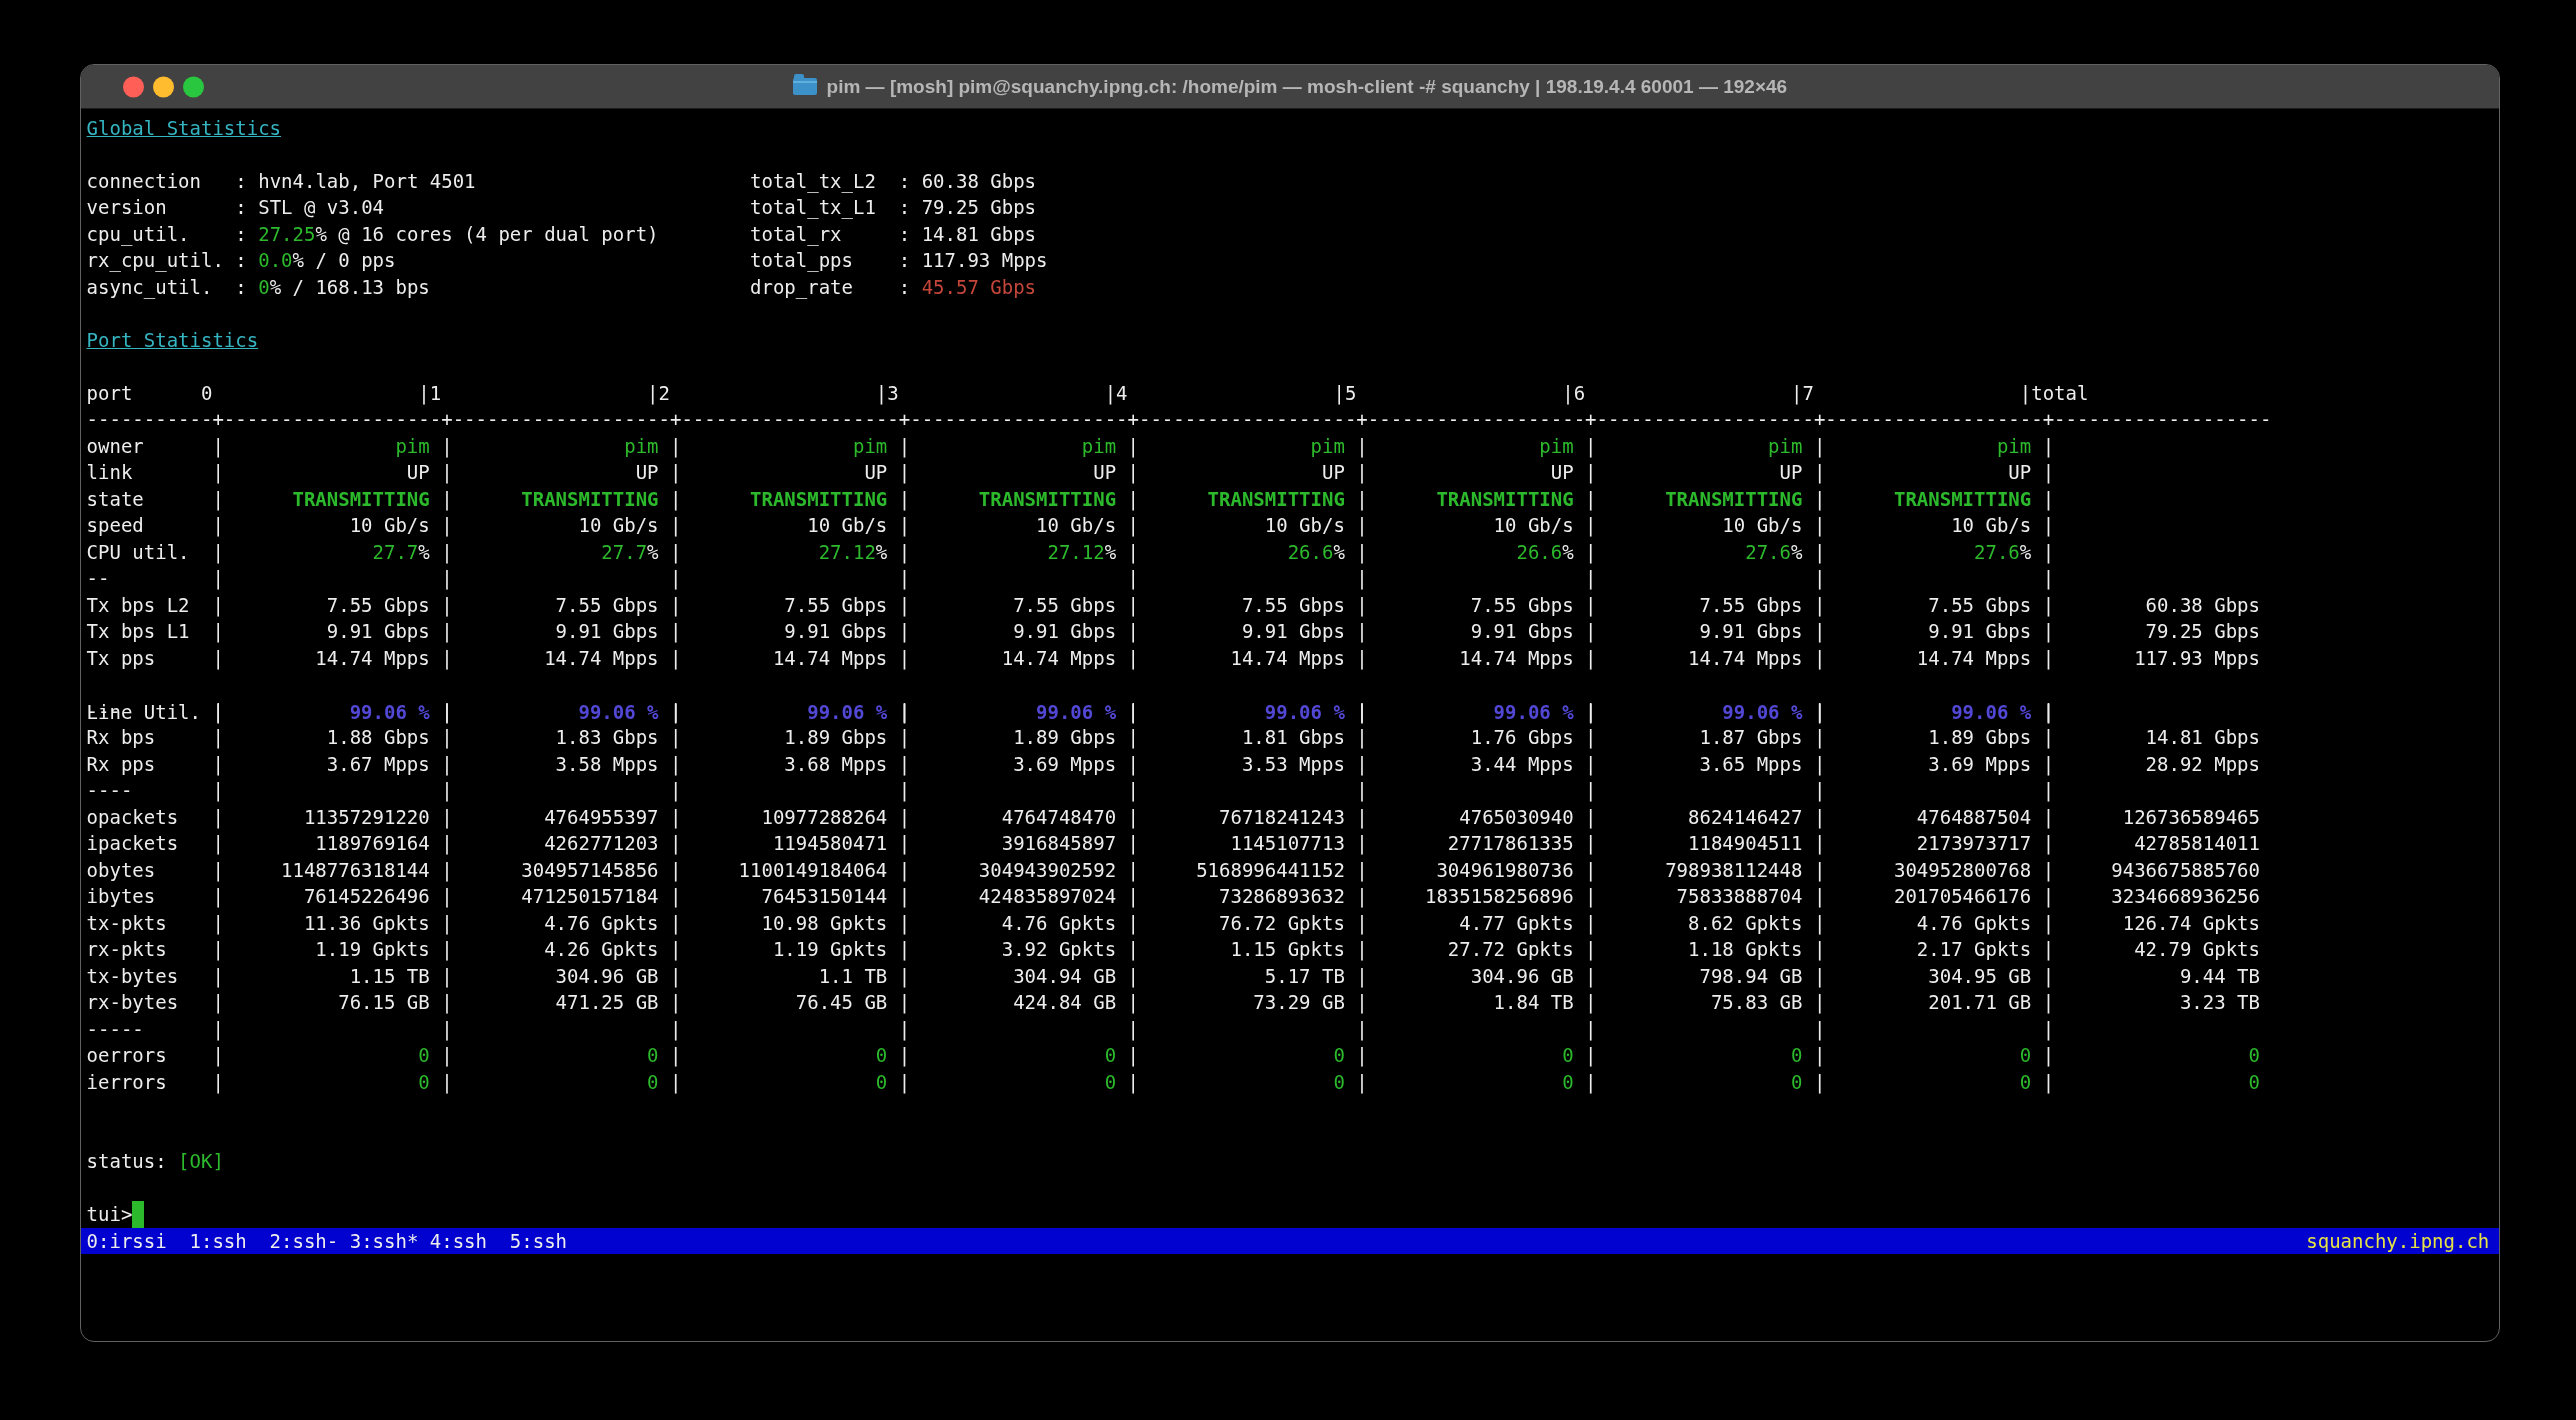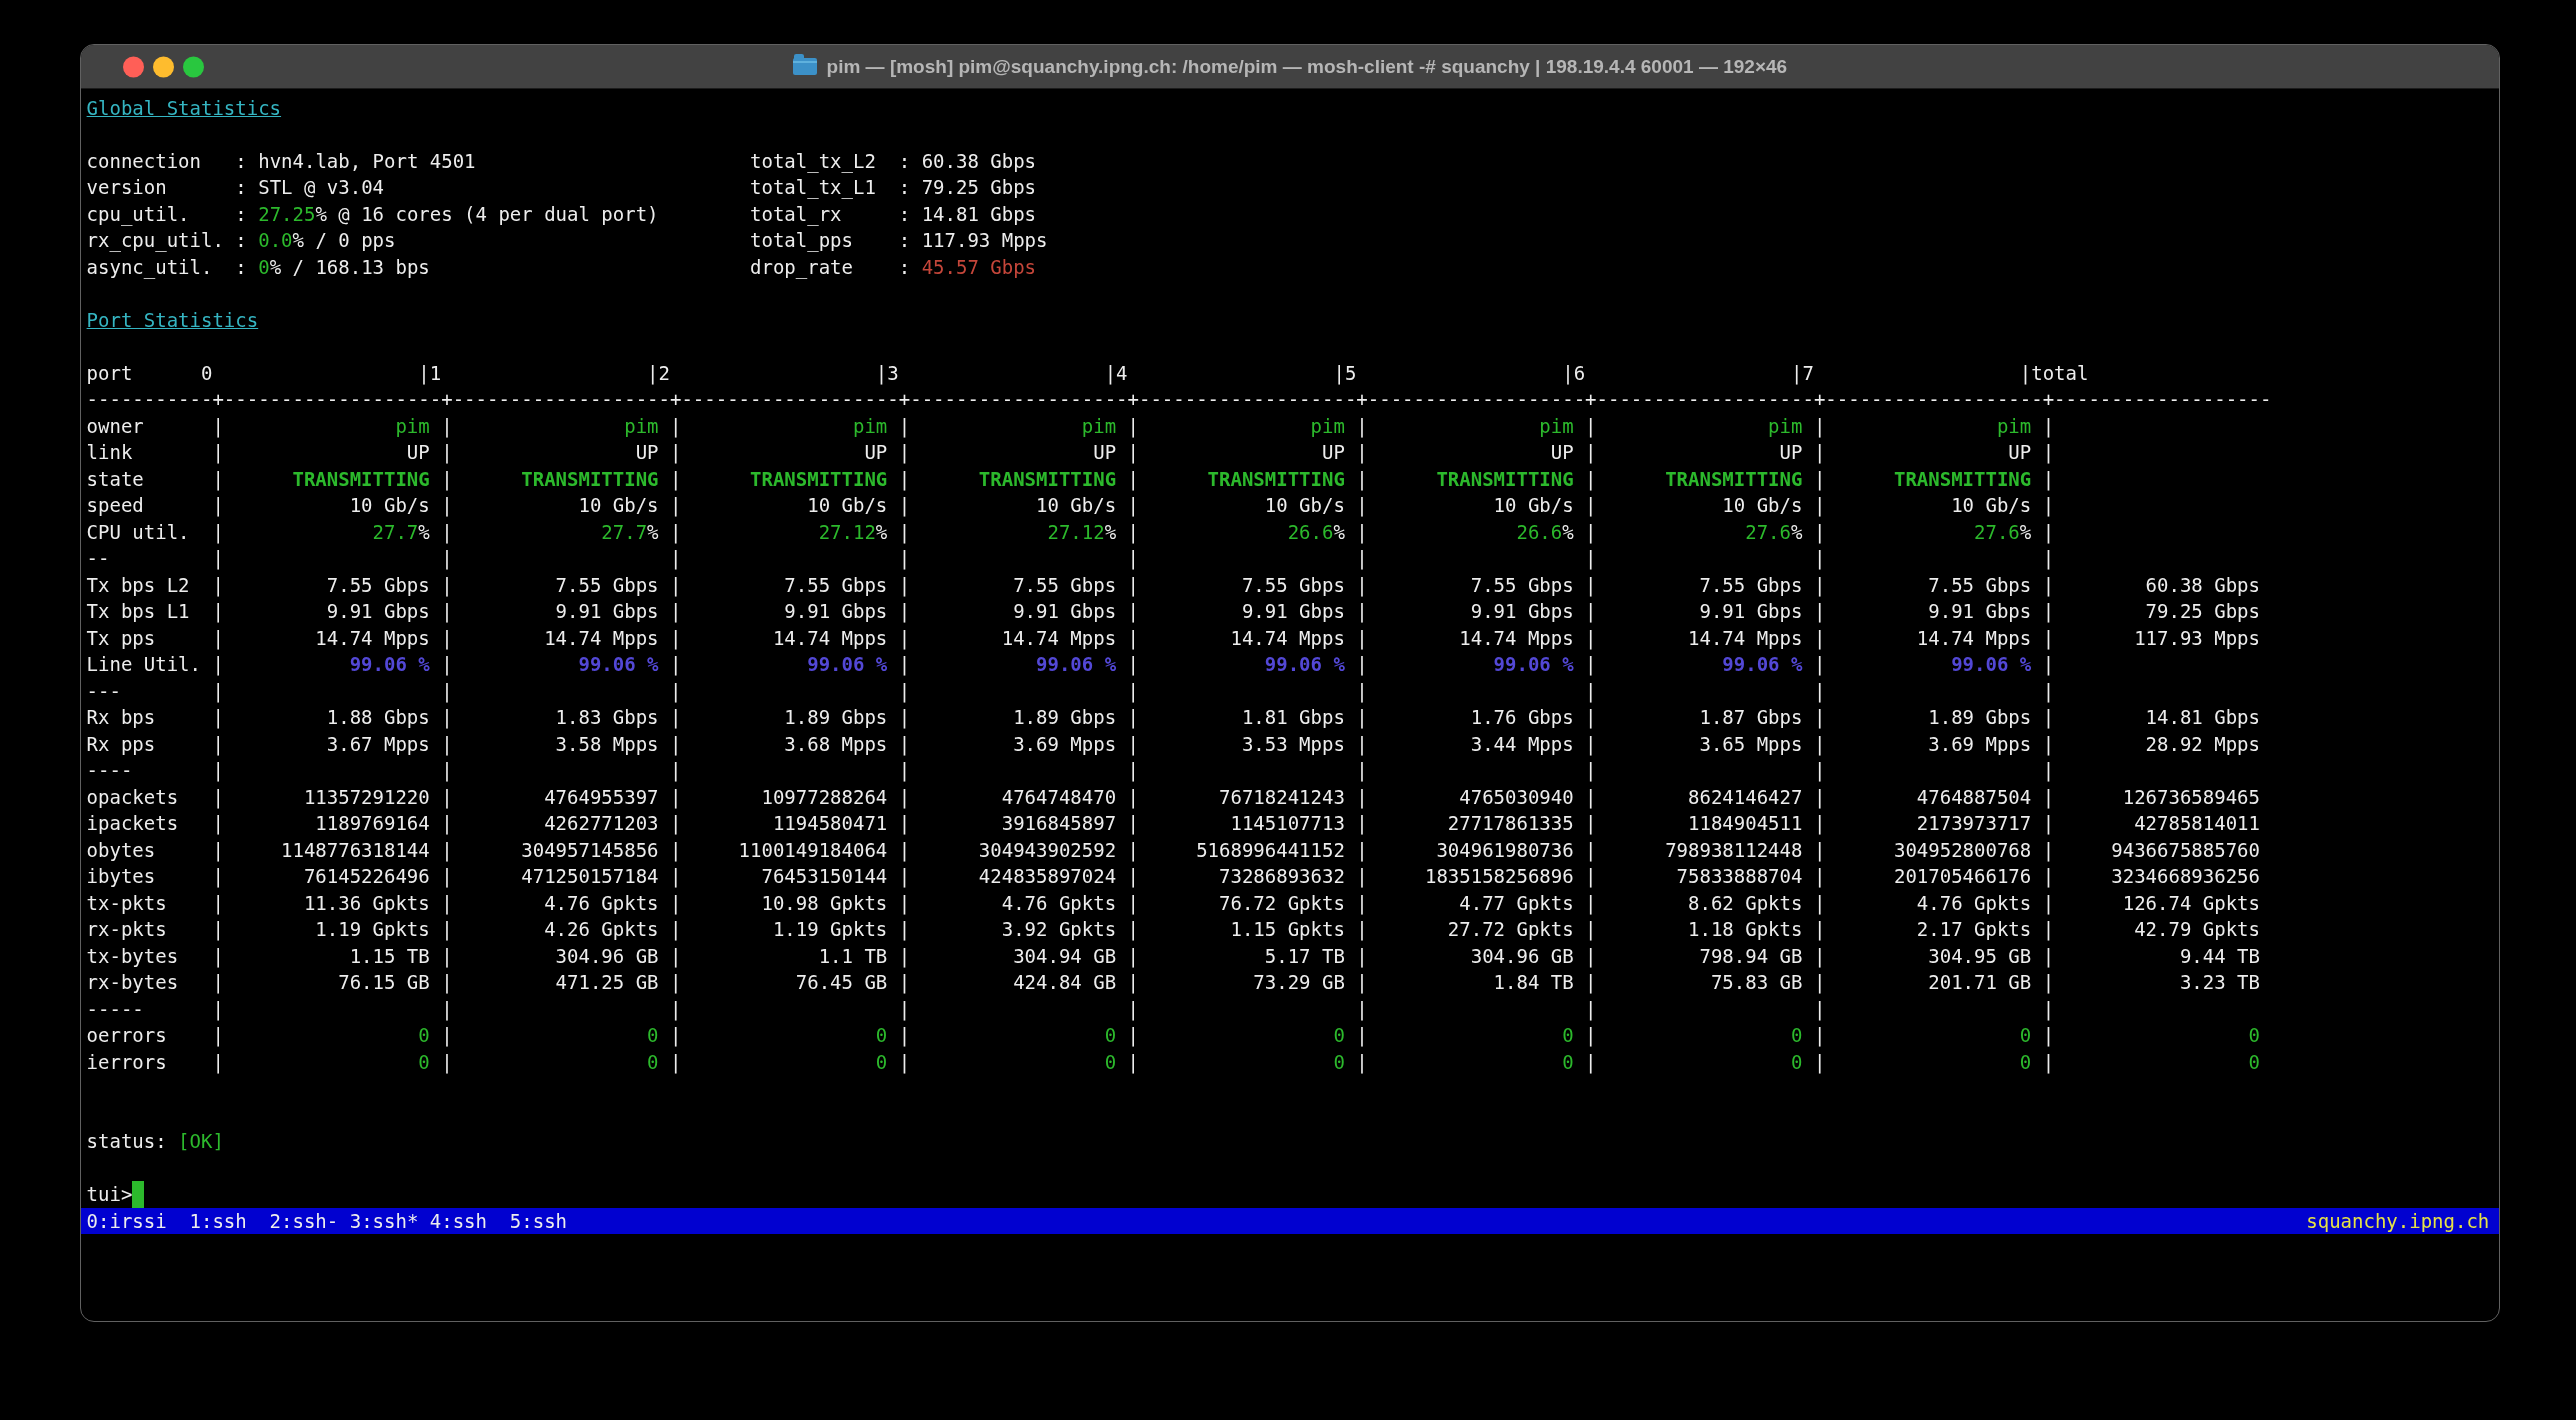--- a/index.html
+++ b/index.html
@@ -1,18 +1,18 @@
 <!DOCTYPE html>
 <html style="--green: #2cb92c; --cyan: #35b5c2; --red: #c5463a; --blue: #5348d6; --barblue: #0101d0; --yellow: #e7e345;font-size:11px"><head>
 <meta charset="utf-8">
 <style>
   html,body{margin:0;padding:0;}
   body{width:2576px;height:1420px;background:#000;position:relative;overflow:hidden;}
 
-  .window{position:absolute;left:80px;top:44px;width:2418px;height:1276px;
+  .window{position:absolute;left:80px;top:64px;width:2418px;height:1276px;
     background:#000;border:1.4px solid #616161;border-radius:14px;overflow:hidden;
     box-shadow:0 21px 63px rgba(0,0,0,0.8);}
 
   .titlebar{height:43px;background:#424242;border-bottom:0.7px solid #1c1c1c;
     position:relative;display:flex;align-items:center;justify-content:center;}
   .lights{position:absolute;left:42px;top:50%;transform:translateY(-50%);display:flex;gap:9px;}
   .light{width:21px;height:21px;border-radius:50%;border:none;padding:0;}
   .light.red{background:#ff5f57;}
   .light.yellow{background:#febc2e;}
   .light.green{background:#29c73f;}
@@ -29,21 +29,21 @@
     font-family:"DejaVu Sans Mono",monospace;font-size:19px;line-height:26.5px;
     color:#ededed;}
   .lines{padding-top:5.6px;}
   .line{height:26.5px;white-space:pre;padding-left:5.6px;}
 
   .u{text-decoration:underline;}
   .c{color:var(--cyan);}
   .g{color:var(--green);}
   .gb{color:var(--green);font-weight:bold;}
   .r{color:var(--red);}
-  .lu{color:var(--blue);font-weight:bold;}
+  .lu{color:var(--blue);font-weight:bold;margin-top:28px;}
   .bold{font-weight:bold;}
   .yellow{color:var(--yellow);}
 
   .gleft{display:inline-block;width:58ch;vertical-align:top;}
   .glabel{display:inline-block;width:13ch;}
   .lbl{display:inline-block;width:10ch;}
   .cell{display:inline-block;width:18ch;text-align:right;white-space:pre;}
   .hc{text-align:left;}
 
   .bar{background:var(--barblue);padding-left:5.6px;padding-right:9.7px;

